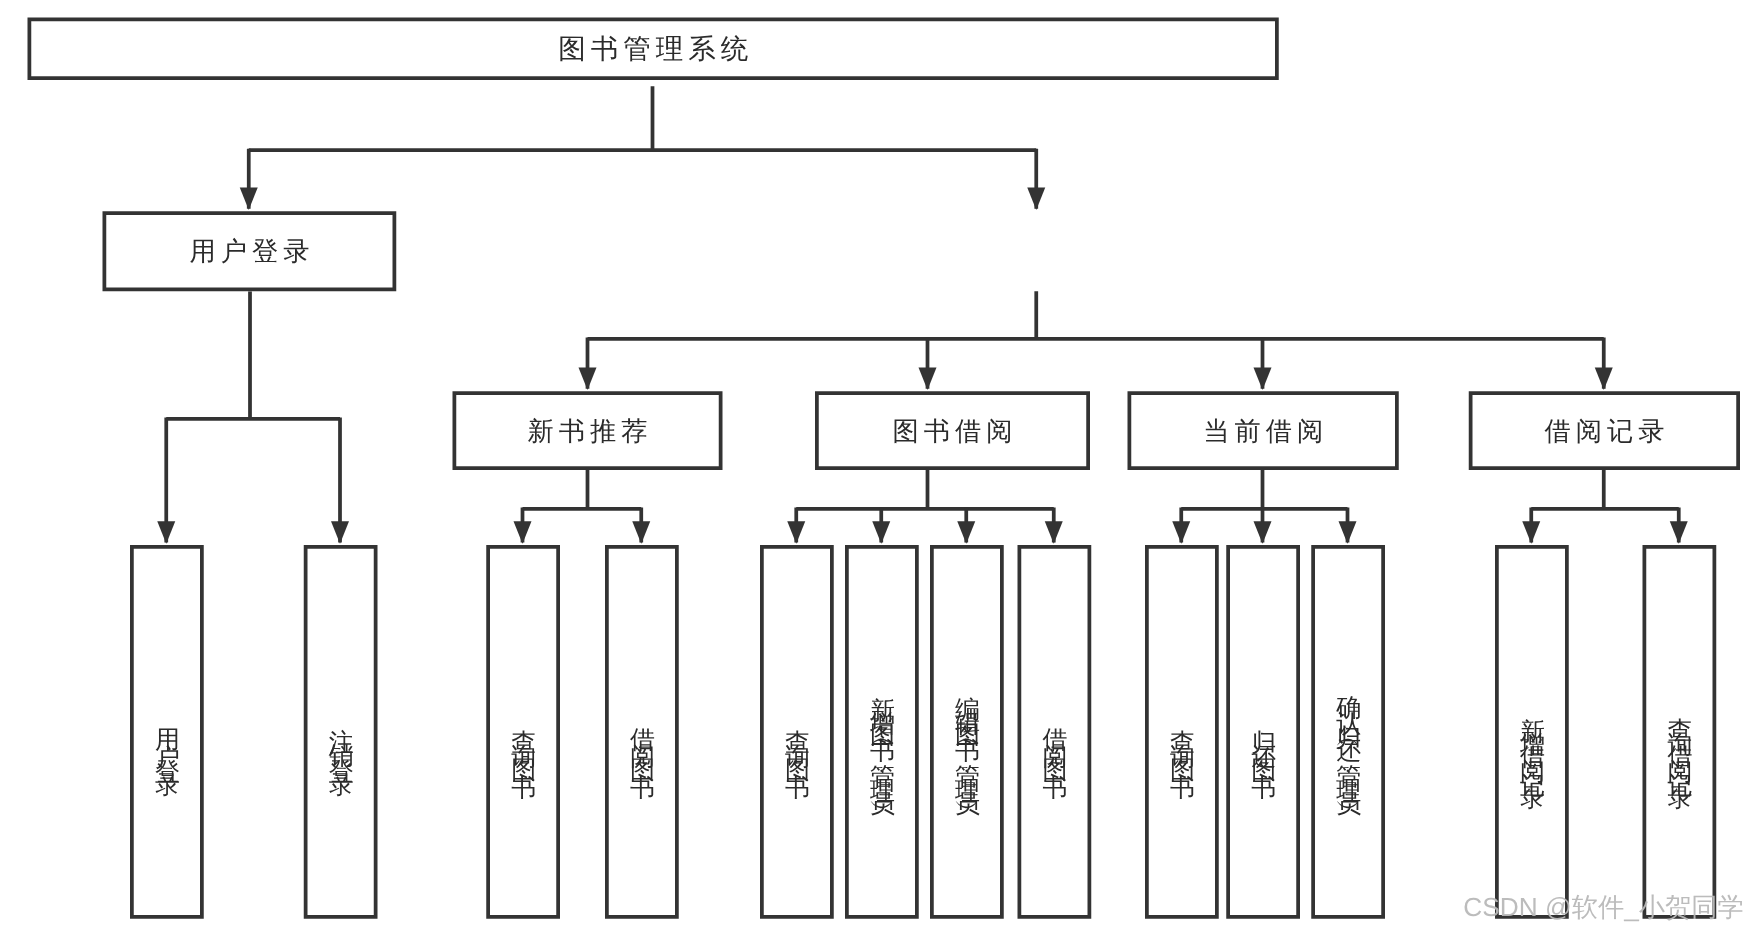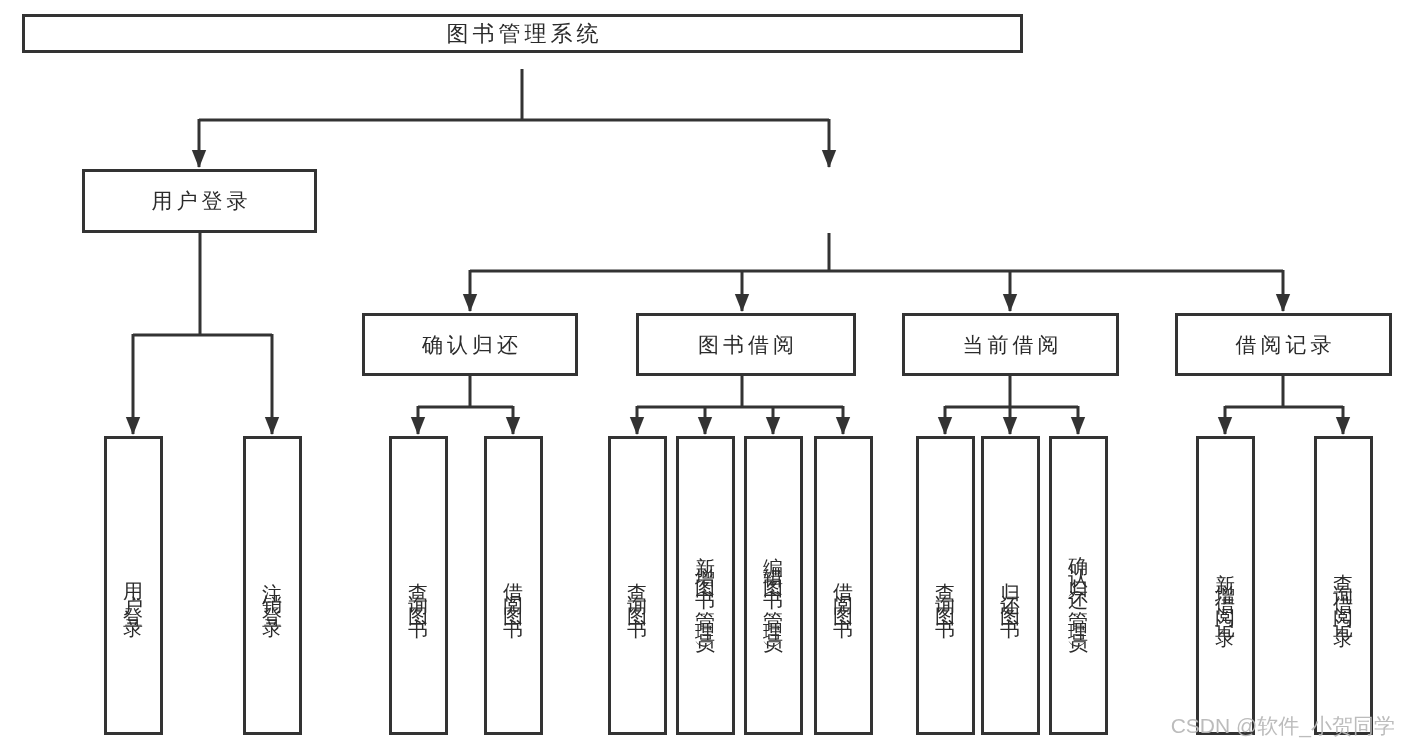--- a/index.html
+++ b/index.html
@@ -104,32 +104,32 @@
 
       <path d="M945,406 V434" marker-end="url(#ah)"></path>
       <path d="M1010,406 V434" marker-end="url(#ah)"></path>
       <path d="M1078,406 V434" marker-end="url(#ah)"></path>
 
       <path d="M1225,406 V434" marker-end="url(#ah)"></path>
       <path d="M1343,406 V434" marker-end="url(#ah)"></path>
     </g>
   </svg>
 
-  <div class="node" style="left:22px;top:14px;width:1001px;height:39px">
+  <div class="node" style="left:22px;top:14px;width:1001px;height:50px">
     <span class="hlabel root-label">图书管理系统</span>
   </div>
 
   <div class="node" style="left:82px;top:169px;width:235px;height:64px">
     <span class="hlabel">用户登录</span>
   </div>
 
   <div class="node" style="left:362px;top:313px;width:216px;height:63px">
-    <span class="hlabel">确认归还</span>
+    <span class="hlabel">新书推荐</span>
   </div>
-  <div class="node" style="left:636px;top:313px;width:220px;height:63px">
+  <div class="node" style="left:652px;top:313px;width:220px;height:63px">
     <span class="hlabel">图书借阅</span>
   </div>
   <div class="node" style="left:902px;top:313px;width:217px;height:63px">
     <span class="hlabel">当前借阅</span>
   </div>
   <div class="node" style="left:1175px;top:313px;width:217px;height:63px">
     <span class="hlabel">借阅记录</span>
   </div>
 
   <div class="node" style="left:104px;top:436px;width:59px;height:299px">

